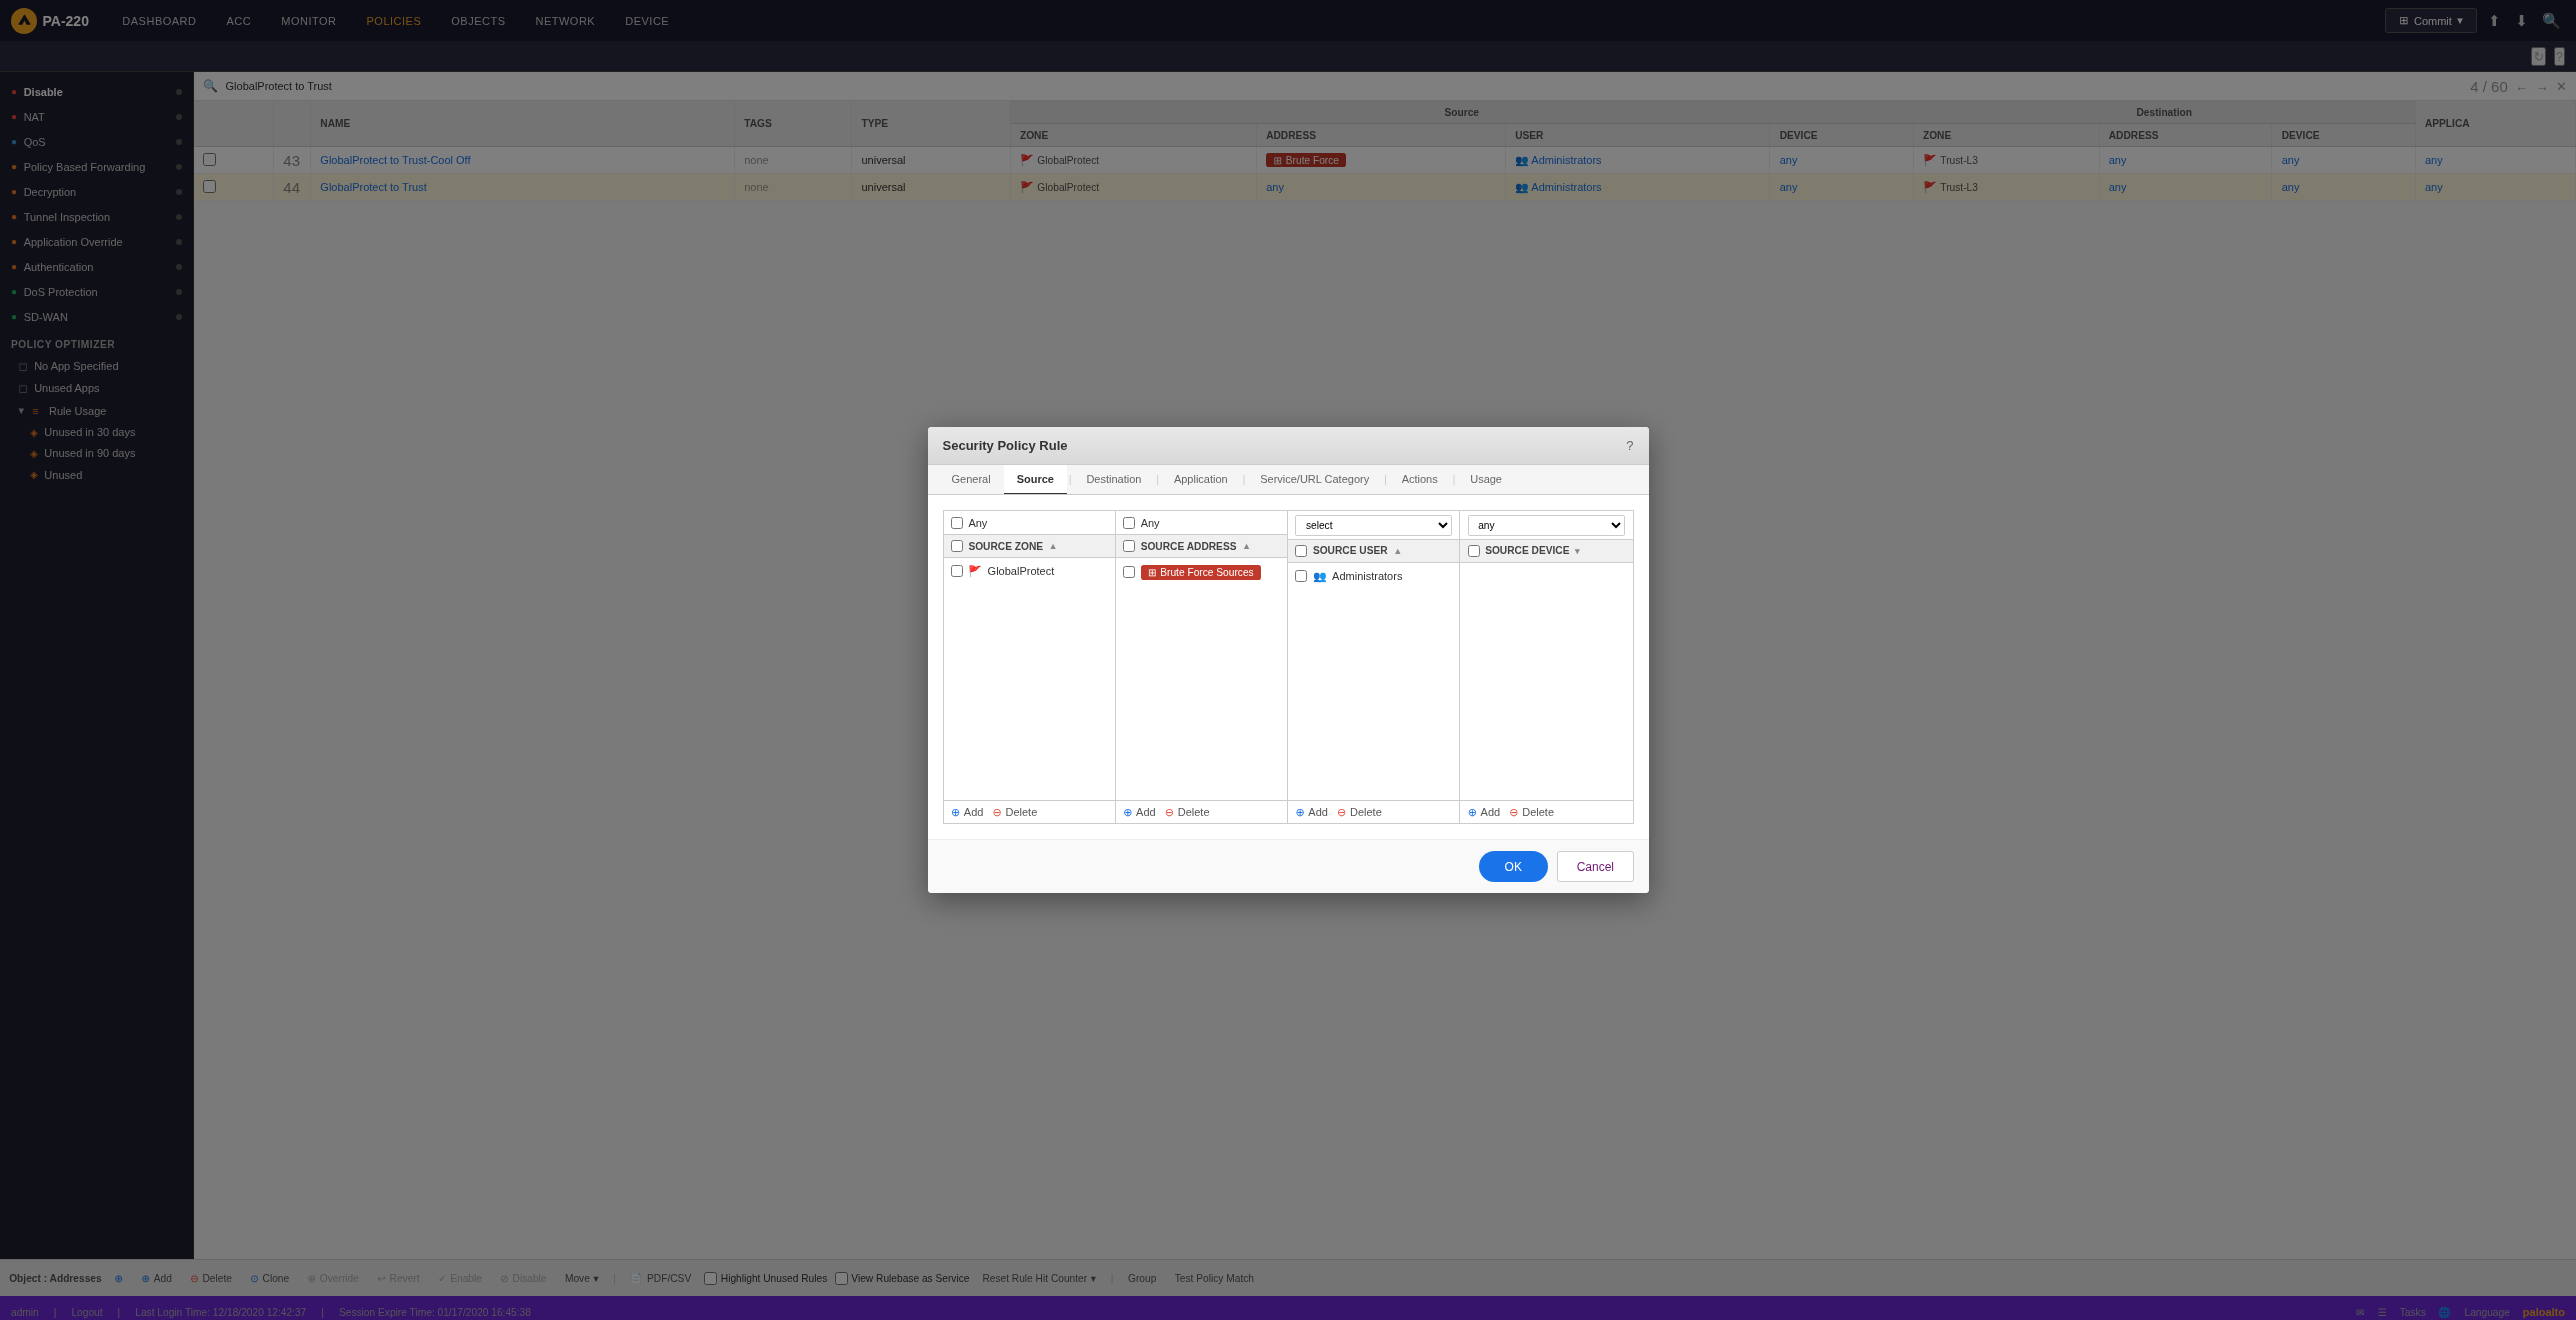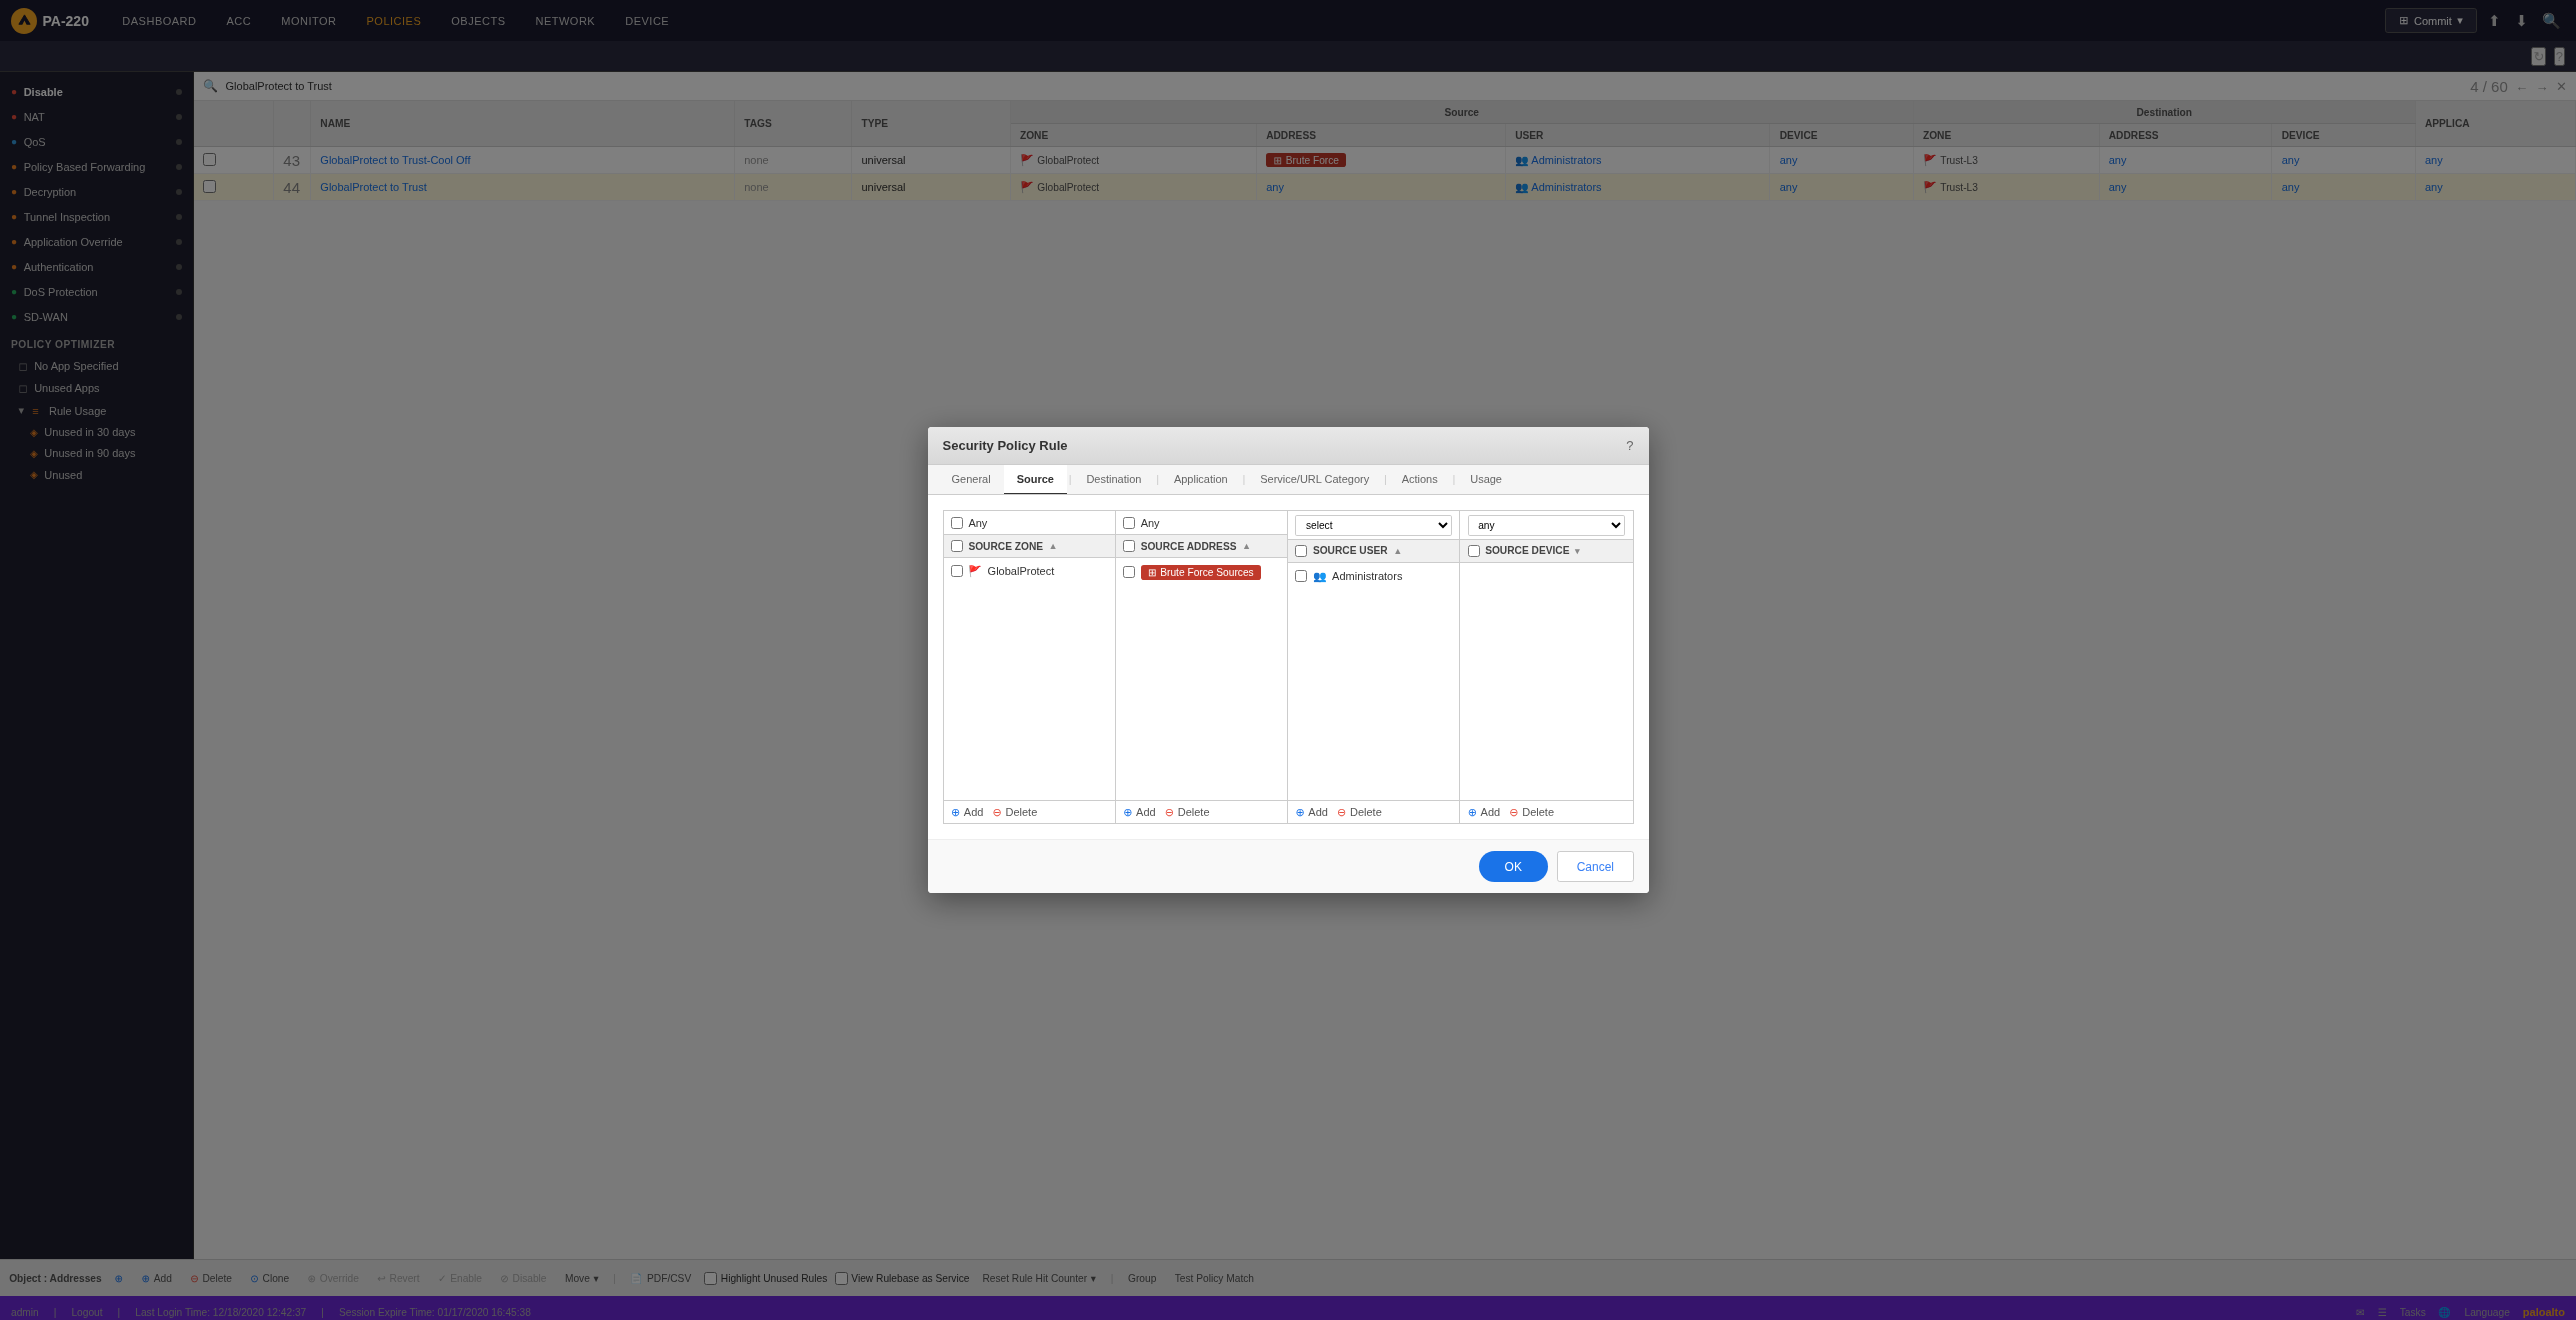--- a/index.html
+++ b/index.html
@@ -419,21 +419,21 @@
       color: #fff;
       border: none;
       padding: 7.4px 26px;
       border-radius: 18.5px;
       cursor: pointer;
       font-size: 12px;
       font-weight: 500;
     }
     .btn-cancel {
       background: #fff;
-      color: #3b82f6;
+      color: #701a75;
       border: 0.9px solid #ccc;
       padding: 7.4px 18.5px;
       border-radius: 2.8px;
       cursor: pointer;
       font-size: 12px;
     }
 
     
     .cb { width: 12px; height: 12px; cursor: pointer; flex-shrink: 0; }
 

